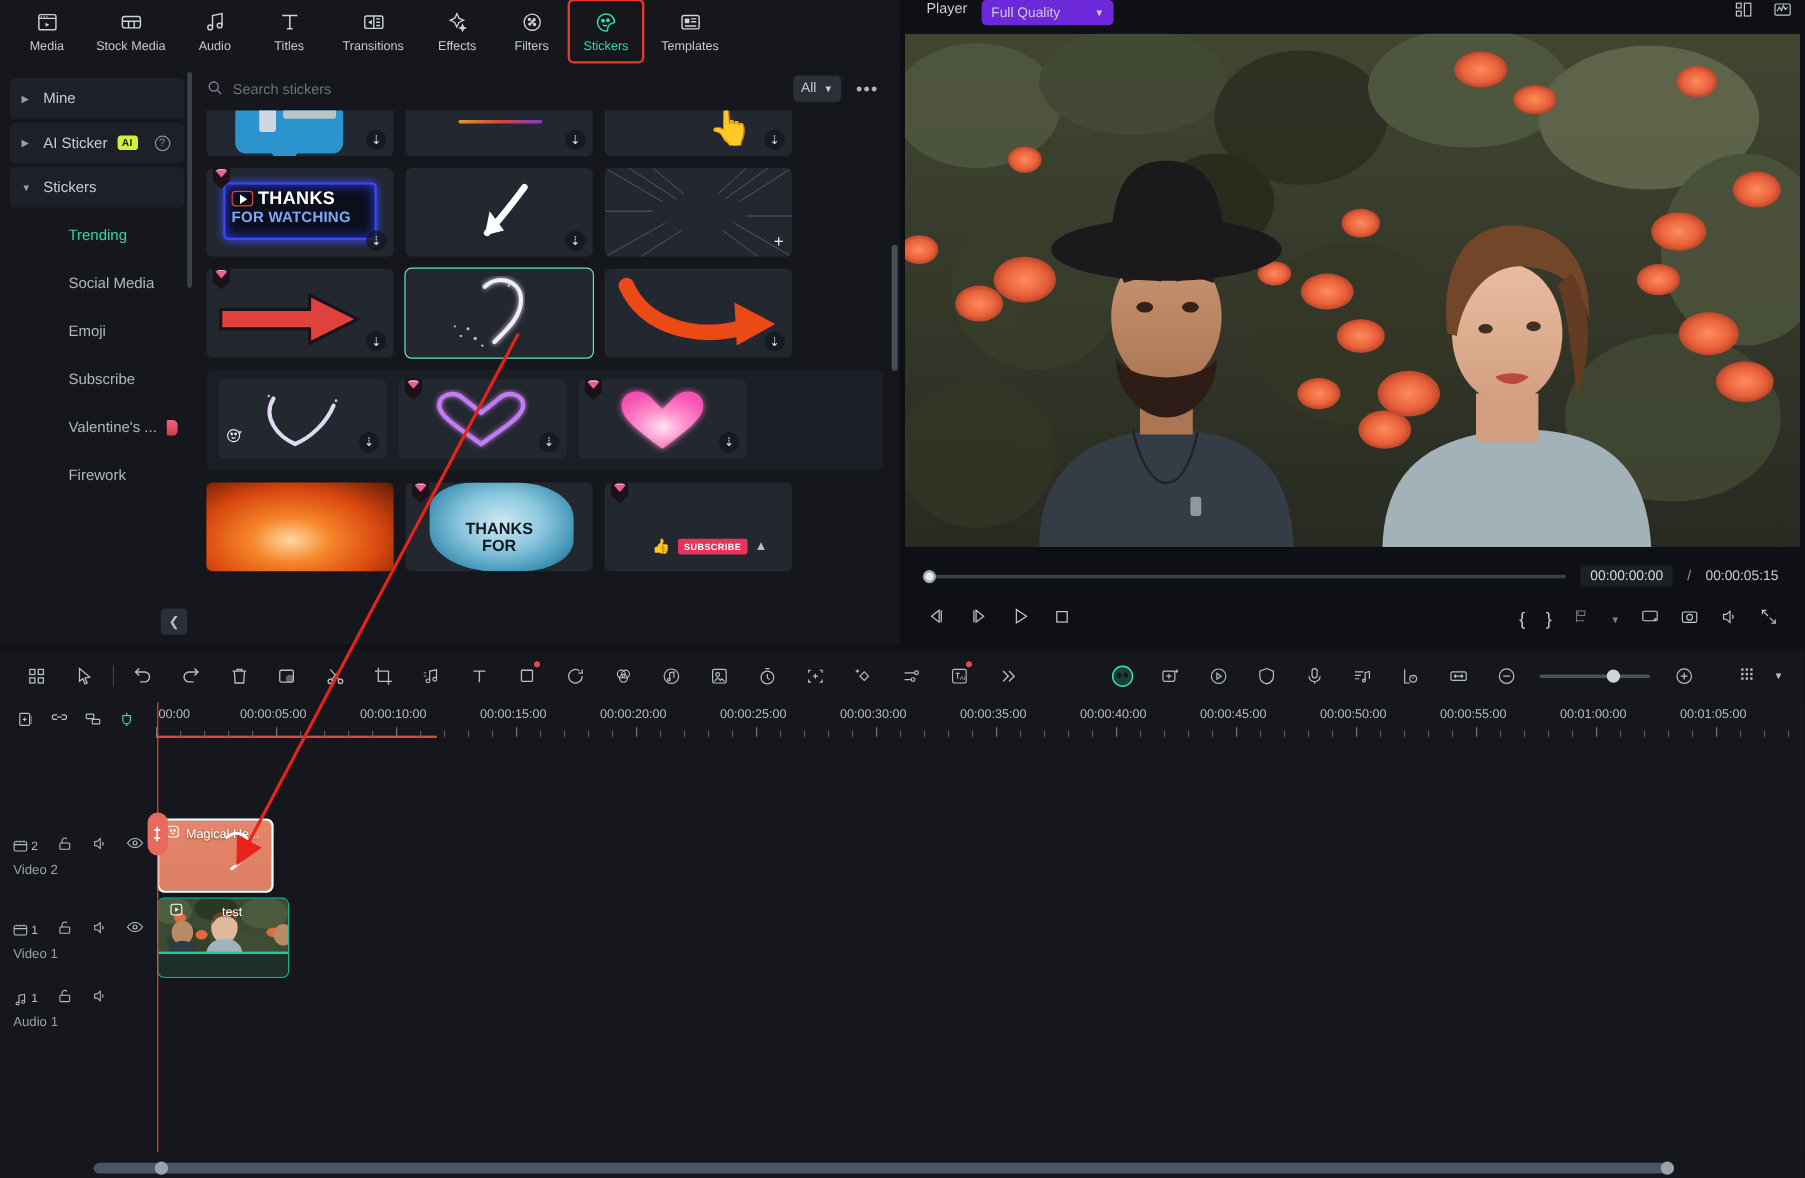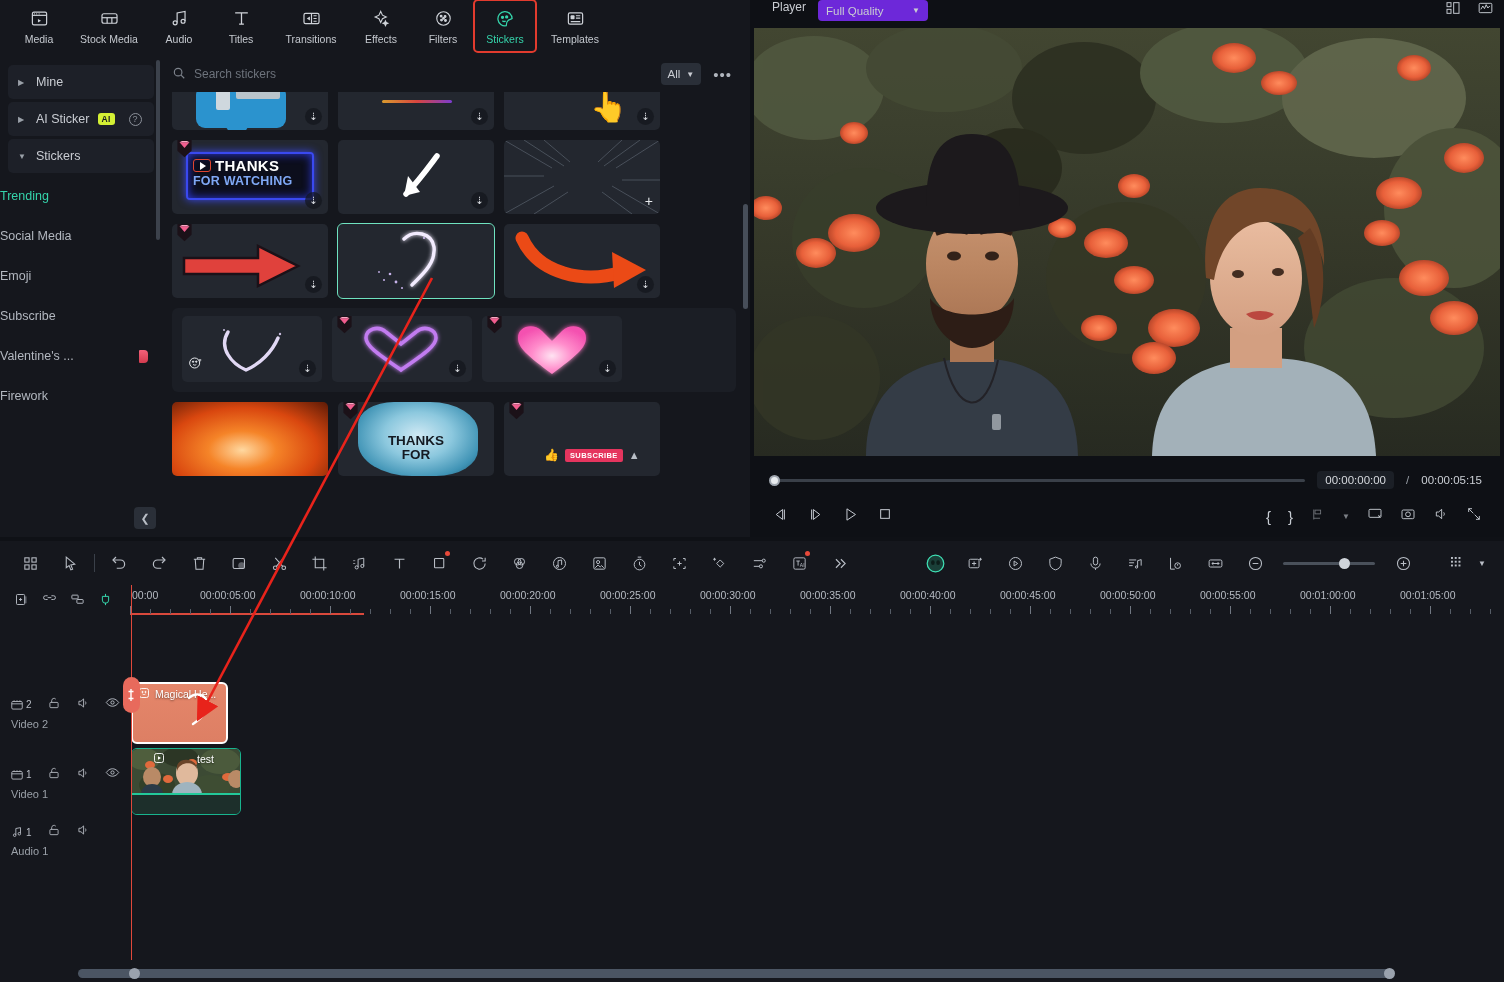--- a/index.html
+++ b/index.html
@@ -24,21 +24,21 @@
 
   
   .side { width:162px; background:#15171d; position:relative; padding-top:6px;}
   .side-group { height:34px; margin:3px 8px; border-radius:5px; background:#1d2028;
     display:flex; align-items:center; padding-left:10px; gap:8px; cursor:pointer; font-size:12.5px; color:#c9ccd2;}
   .caret { font-size:8px; color:#9aa0a8; width:10px; display:inline-block; }
   .ai-badge { background:#d4f034; color:#1a1d23; font-size:8.5px; font-weight:bold; border-radius:3px;
     padding:1px 4px; letter-spacing:.3px; }
   .q-icon { margin-left:6px; width:13px; height:13px; border:1px solid #8b9099; border-radius:50%;
     font-size:9px; line-height:11px; text-align:center; color:#8b9099; }
-  .side-item { height:40px; display:flex; align-items:center; font-size:12.5px;
+  .side-item { height:40px; display:flex; align-items:center; padding-left:57px; font-size:12.5px;
     color:#b2b7bf; cursor:pointer; position:relative;}
   .side-item.sel { color:#35d4ab; }
   .side-item .flag { position:absolute; right:14px; width:9px; height:13px;
     background:linear-gradient(180deg,#f2617a,#d33b4e); border-radius:1px 4px 4px 1px; }
   .side-scroll { position:absolute; right:2px; top:4px; width:4px; height:180px; border-radius:2px; background:#3c424c; }
   .collapse-btn { position:absolute; right:6px; bottom:8px; width:22px; height:22px; border-radius:4px;
     background:#2a2f38; color:#b9bec6; font-size:11px; display:flex; align-items:center;
     justify-content:center; cursor:pointer; }
 
   
@@ -1191,21 +1191,21 @@
           </g>
           <ellipse cx="55" cy="24" rx="11" ry="13" fill="#e0b99c"></ellipse>
           <path d="M45 18 C45 8 65 8 65 20 C62 12 48 12 45 22Z" fill="#6b4428"></path>
           <path d="M40 46 C40 36 50 33 55 33 C62 33 70 37 70 46Z" fill="#9fb4bf"></path>
           <ellipse cx="20" cy="28" rx="9" ry="10" fill="#b98a66"></ellipse>
           <path d="M9 46 C9 38 15 35 20 35 C27 35 31 39 31 46Z" fill="#2b3a47"></path>
           <ellipse cx="104" cy="30" rx="8" ry="9" fill="#b98a66"></ellipse>
         </svg>
         <div style="position:absolute;left:0;top:46px;right:0;bottom:0;background:#1d2f2b;"></div>
         <div style="position:absolute;left:0;top:44px;right:0;height:2px;background:#23c99a;"></div>
-        <div class="clip-label" style="position:absolute;left:16px;top:0;gap:32px;">
+        <div class="clip-label" style="position:absolute;left:4px;top:0;gap:32px;">
           <span>
             <svg width="12" height="12" viewBox="0 0 24 24" fill="none" stroke="#fff" stroke-width="1.8">
               <rect x="3" y="3" width="18" height="18" rx="4"></rect>
                 <path d="M10 8.5l6 3.5-6 3.5z" fill="#fff" stroke="none"></path>
             </svg>
           </span>
           <span>test</span>
         </div>
       </div>
 

